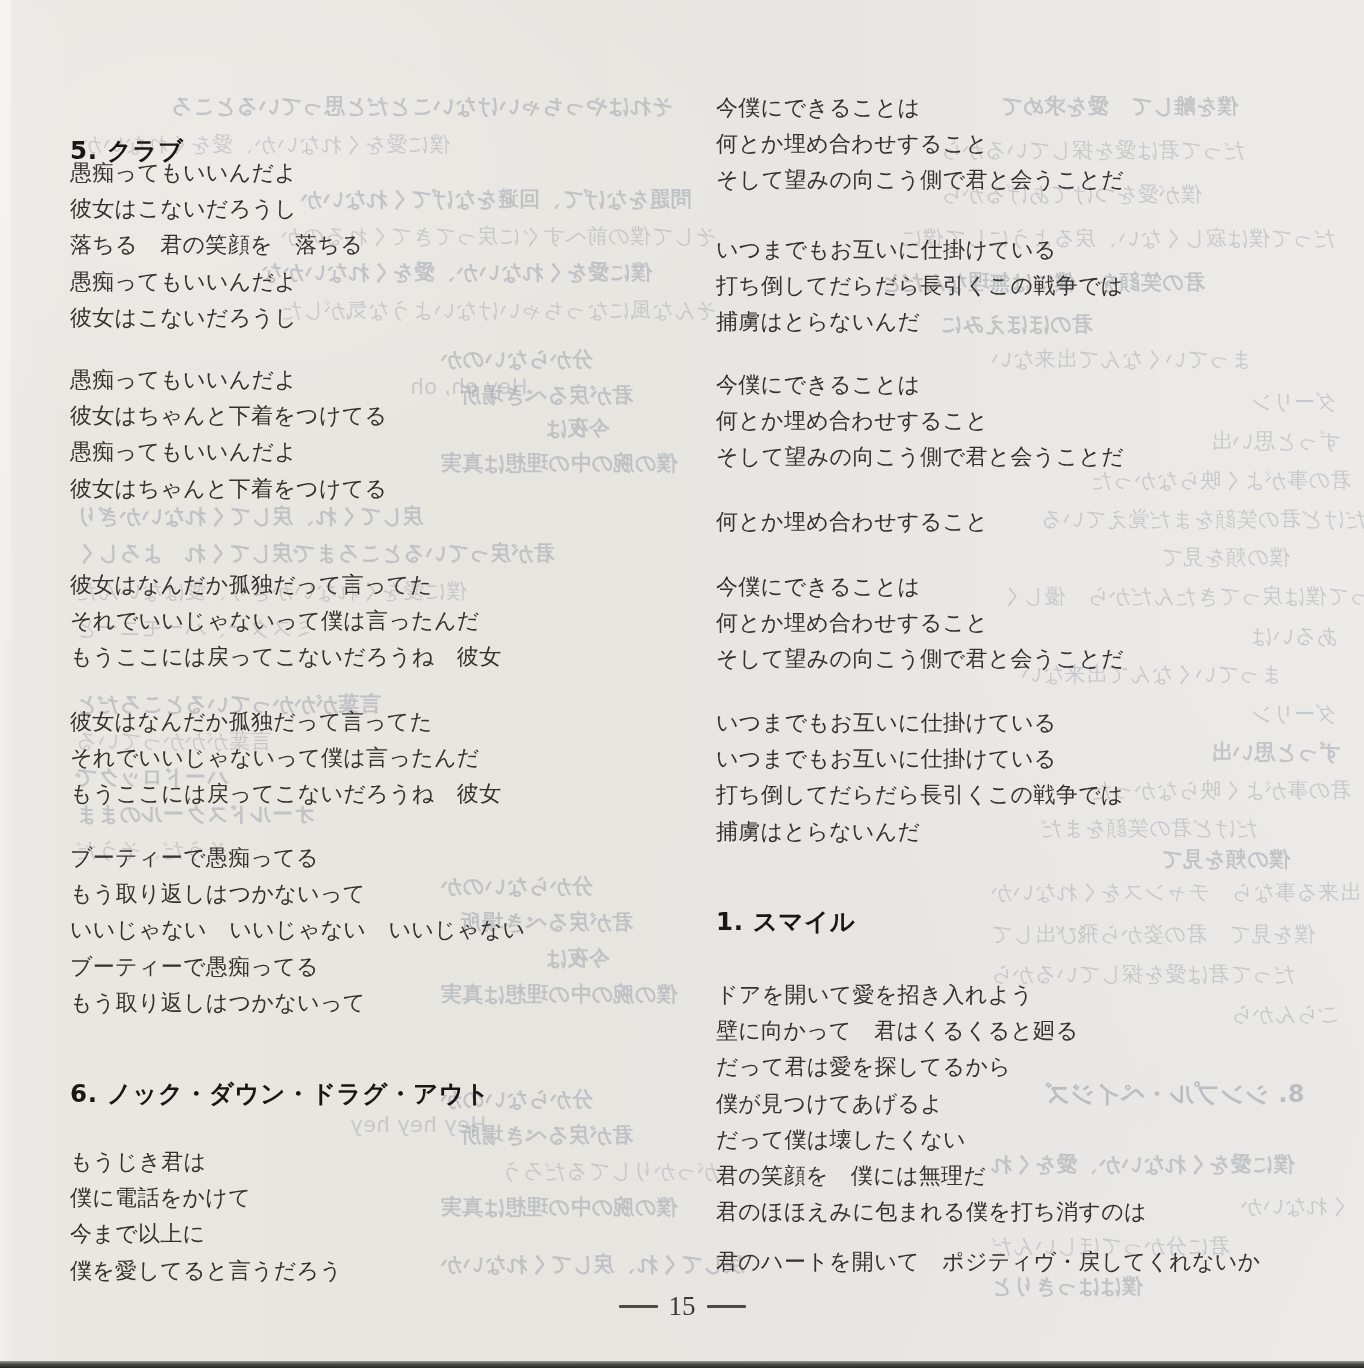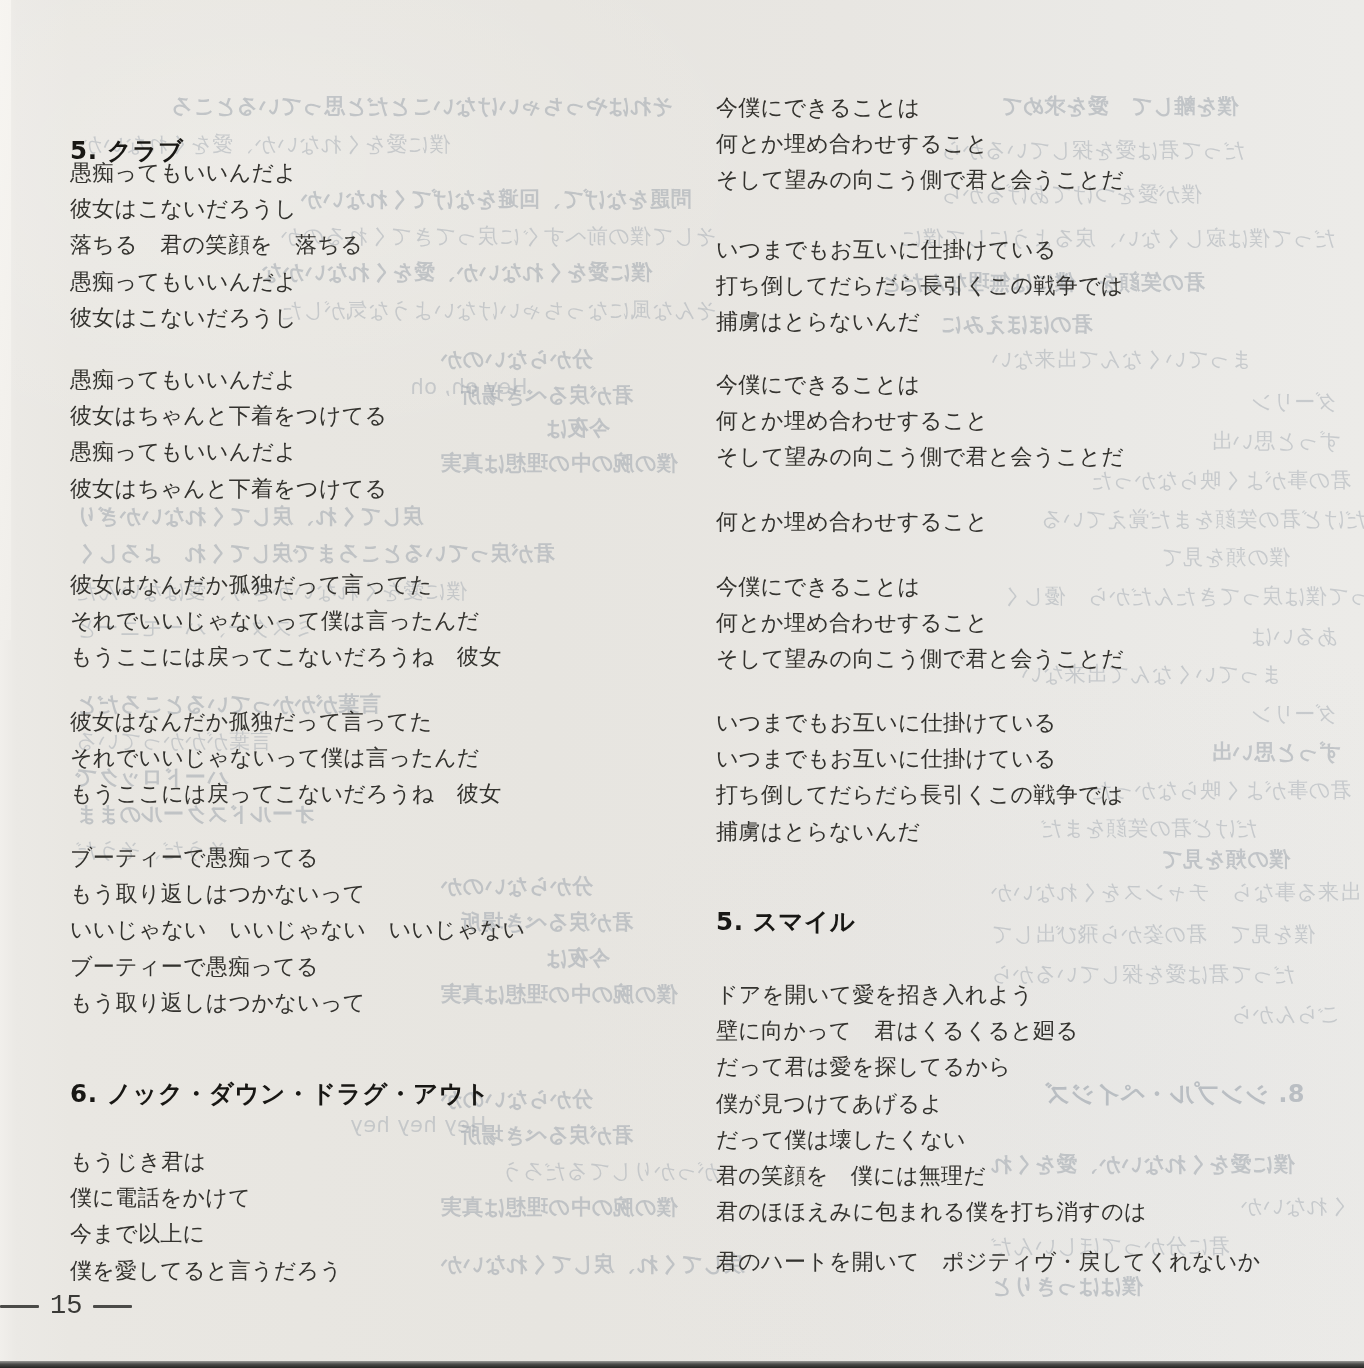--- a/index.html
+++ b/index.html
@@ -52,22 +52,22 @@
     font-size:24.5px;
     font-weight:700;
     letter-spacing:.6px;
     color:#181714;
     line-height:36px;
   }
 
   
   .pagenum{
     position:absolute;left:0;top:1291px;width:100%;
-    display:flex;justify-content:flex-start;align-items:center;gap:11px;
-    font-family:Liberation Mono, monospace;
+    display:flex;justify-content:center;align-items:center;gap:11px;
+    font-family:Liberation Serif, serif;
     font-size:27px;color:#3a3a37;
   }
   .pagenum .dash{width:39px;height:3px;background:#4b4b48;border-radius:1px;}
 </style>
 </head>
 <body>
 
 <div class="page">
   <div class="grain"></div>
 
@@ -196,21 +196,21 @@
         <div class="line">今僕にできることは</div>
         <div class="line">何とか埋め合わせすること</div>
         <div class="line">そして望みの向こう側で君と会うことだ</div>
       </div>
       <div class="block stanza" style="top: 705px;">
         <div class="line">いつまでもお互いに仕掛けている</div>
         <div class="line">いつまでもお互いに仕掛けている</div>
         <div class="line">打ち倒してだらだら長引くこの戦争では</div>
         <div class="line">捕虜はとらないんだ</div>
       </div>
-      <div class="block title" style="top: 904px;">5. スマイル</div>
+      <div class="block title" style="top: 904px;">1. スマイル</div>
       <div class="block stanza" style="top: 977px;">
         <div class="line">ドアを開いて愛を招き入れよう</div>
         <div class="line">壁に向かって　君はくるくると廻る</div>
         <div class="line">だって君は愛を探してるから</div>
         <div class="line">僕が見つけてあげるよ</div>
         <div class="line">だって僕は壊したくない</div>
         <div class="line">君の笑顔を　僕には無理だ</div>
         <div class="line">君のほほえみに包まれる僕を打ち消すのは</div>
       </div>
       <div class="block stanza" style="top: 1244px;">

